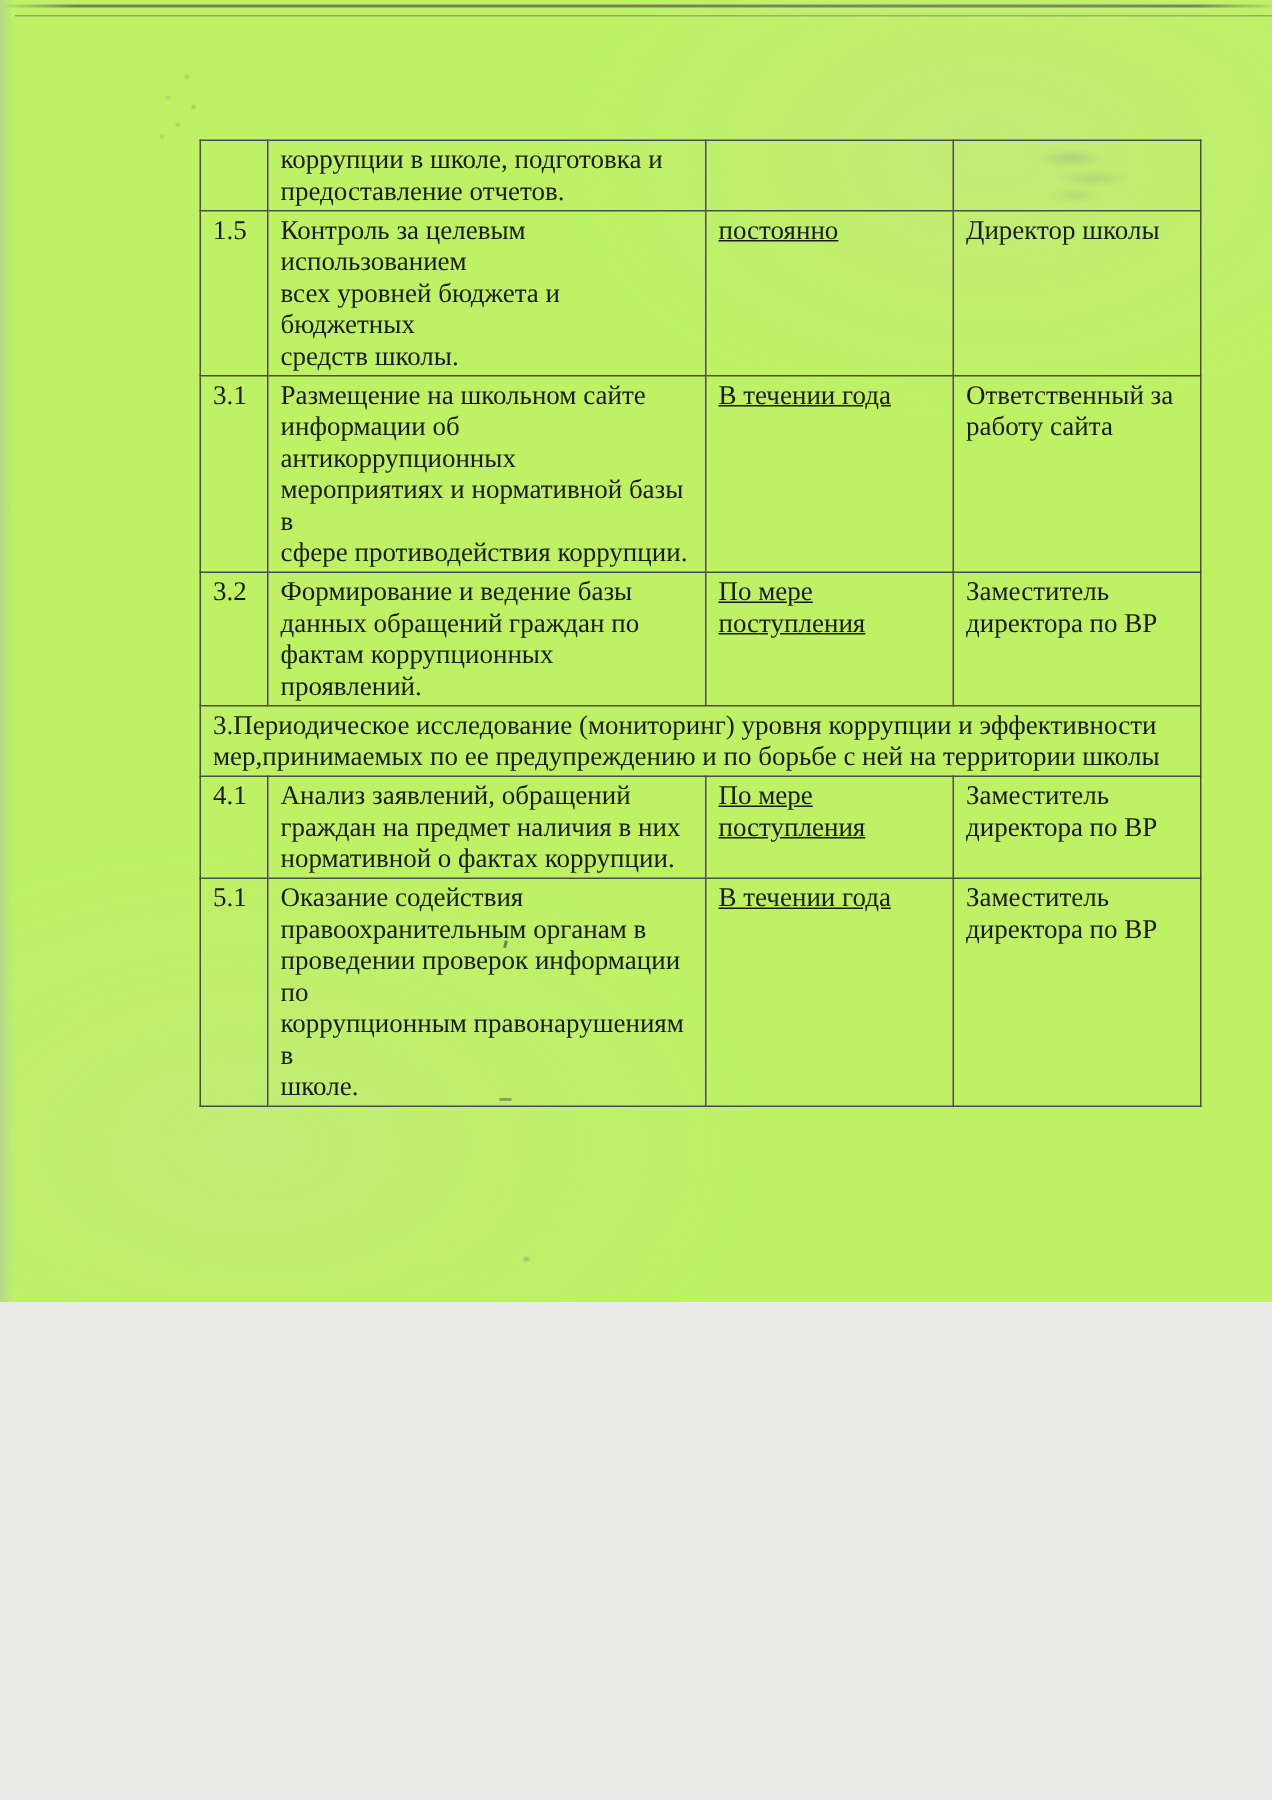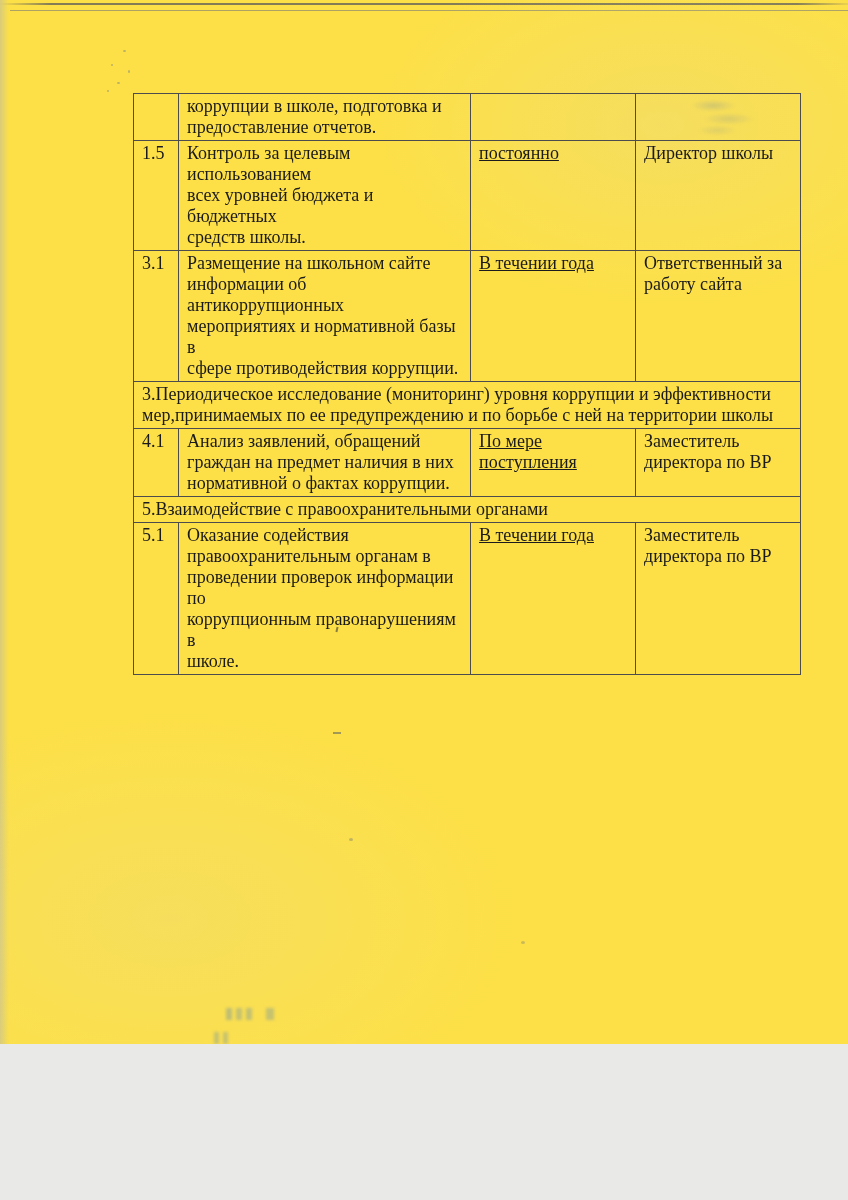--- a/index.html
+++ b/index.html
@@ -1,23 +1,23 @@
 <!DOCTYPE html>
 <html><head>
 <meta charset="utf-8">
 <style>
   html, body { margin: 0; padding: 0; }
   body { background: #e9e9e7; }
 
   .page {
     position: relative;
     width: 848px;
-    height: 1044px;
+    height: 868px;
     margin: 0 auto;
-    background: #fde047;
+    background: #bef264;
     overflow: hidden;
     font-family: "Liberation Serif", "DejaVu Serif", serif;
     color: #1b1b1d;
   }
 
   
   .scan-line-1 {
     position: absolute; left: 0; top: 3px; width: 100%; height: 2px;
     background: linear-gradient(to right, rgba(90,90,90,.0), rgba(90,90,90,.75) 6%, rgba(90,90,90,.75) 94%, rgba(90,90,90,.1));
   }
@@ -150,36 +150,43 @@
         <tr style="height:85px">
           <td class="num-cell">3.1</td>
           <td class="act-cell">Размещение на школьном сайте
 информации об антикоррупционных
 мероприятиях и нормативной базы в
 сфере противодействия коррупции.</td>
           <td class="time-cell">В течении года</td>
           <td class="resp-cell">Ответственный за
 работу сайта</td>
         </tr>
+        <tr style="height:67px">
+          <td class="num-cell">3.2</td>
+          <td class="act-cell">Формирование и ведение базы
+данных обращений граждан по
+фактам коррупционных проявлений.</td>
+          <td class="time-cell">По мере
+поступления</td>
+          <td class="resp-cell">Заместитель
+директора по ВР</td>
+        </tr>
         <tr style="height:43px">
           <td class="section-cell" colspan="4">3.Периодическое исследование (мониторинг) уровня коррупции и эффективности
 мер,принимаемых по ее предупреждению и по борьбе с ней на территории школы</td>
         </tr>
         <tr style="height:59px">
           <td class="num-cell">4.1</td>
           <td class="act-cell">Анализ заявлений, обращений
 граждан на предмет наличия в них
 нормативной о фактах коррупции.</td>
           <td class="time-cell">По мере
 поступления</td>
           <td class="resp-cell">Заместитель
 директора по ВР</td>
-        </tr>
-        <tr style="height:22px">
-          <td class="section-cell" colspan="4">5.Взаимодействие с правоохранительными органами</td>
         </tr>
         <tr style="height:103px">
           <td class="num-cell">5.1</td>
           <td class="act-cell">Оказание содействия
 правоохранительным органам в
 проведении проверок информации по
 коррупционным правонарушениям в
 школе.</td>
           <td class="time-cell">В течении года</td>
           <td class="resp-cell">Заместитель

